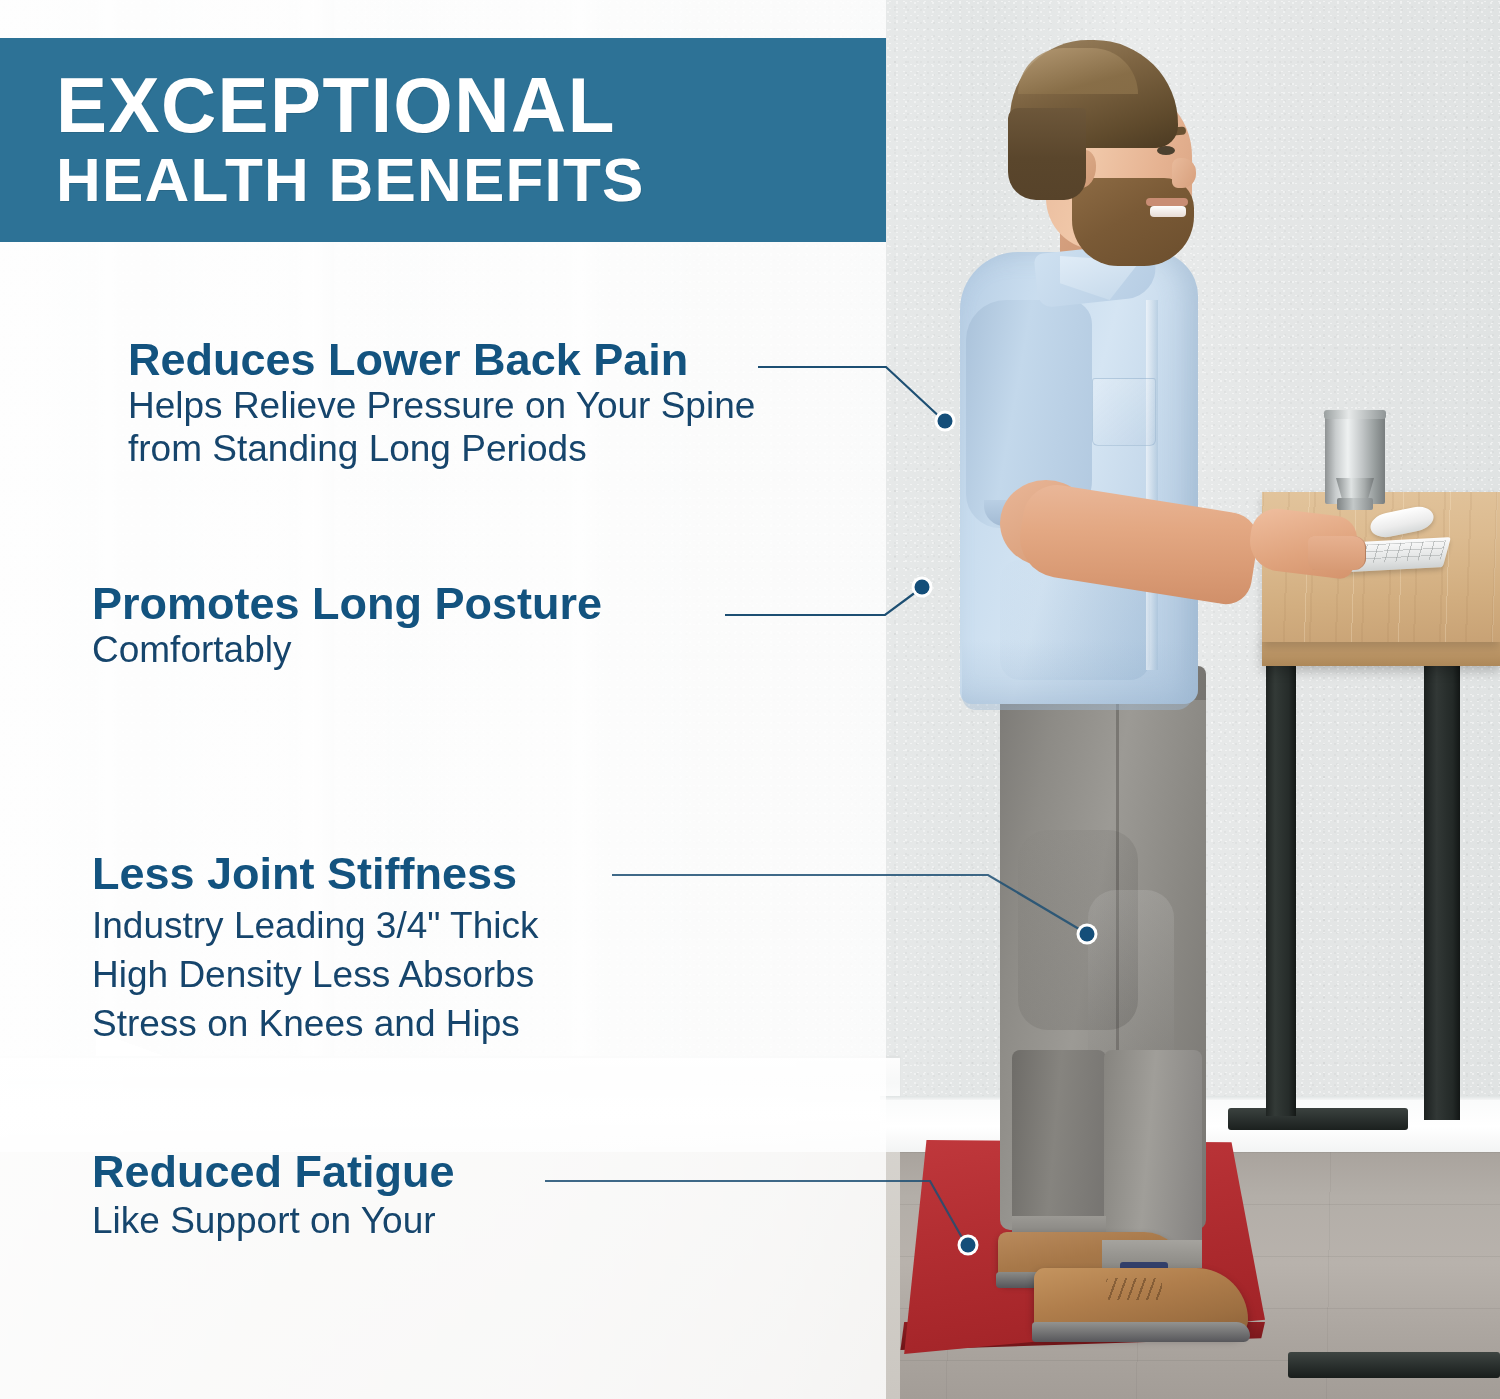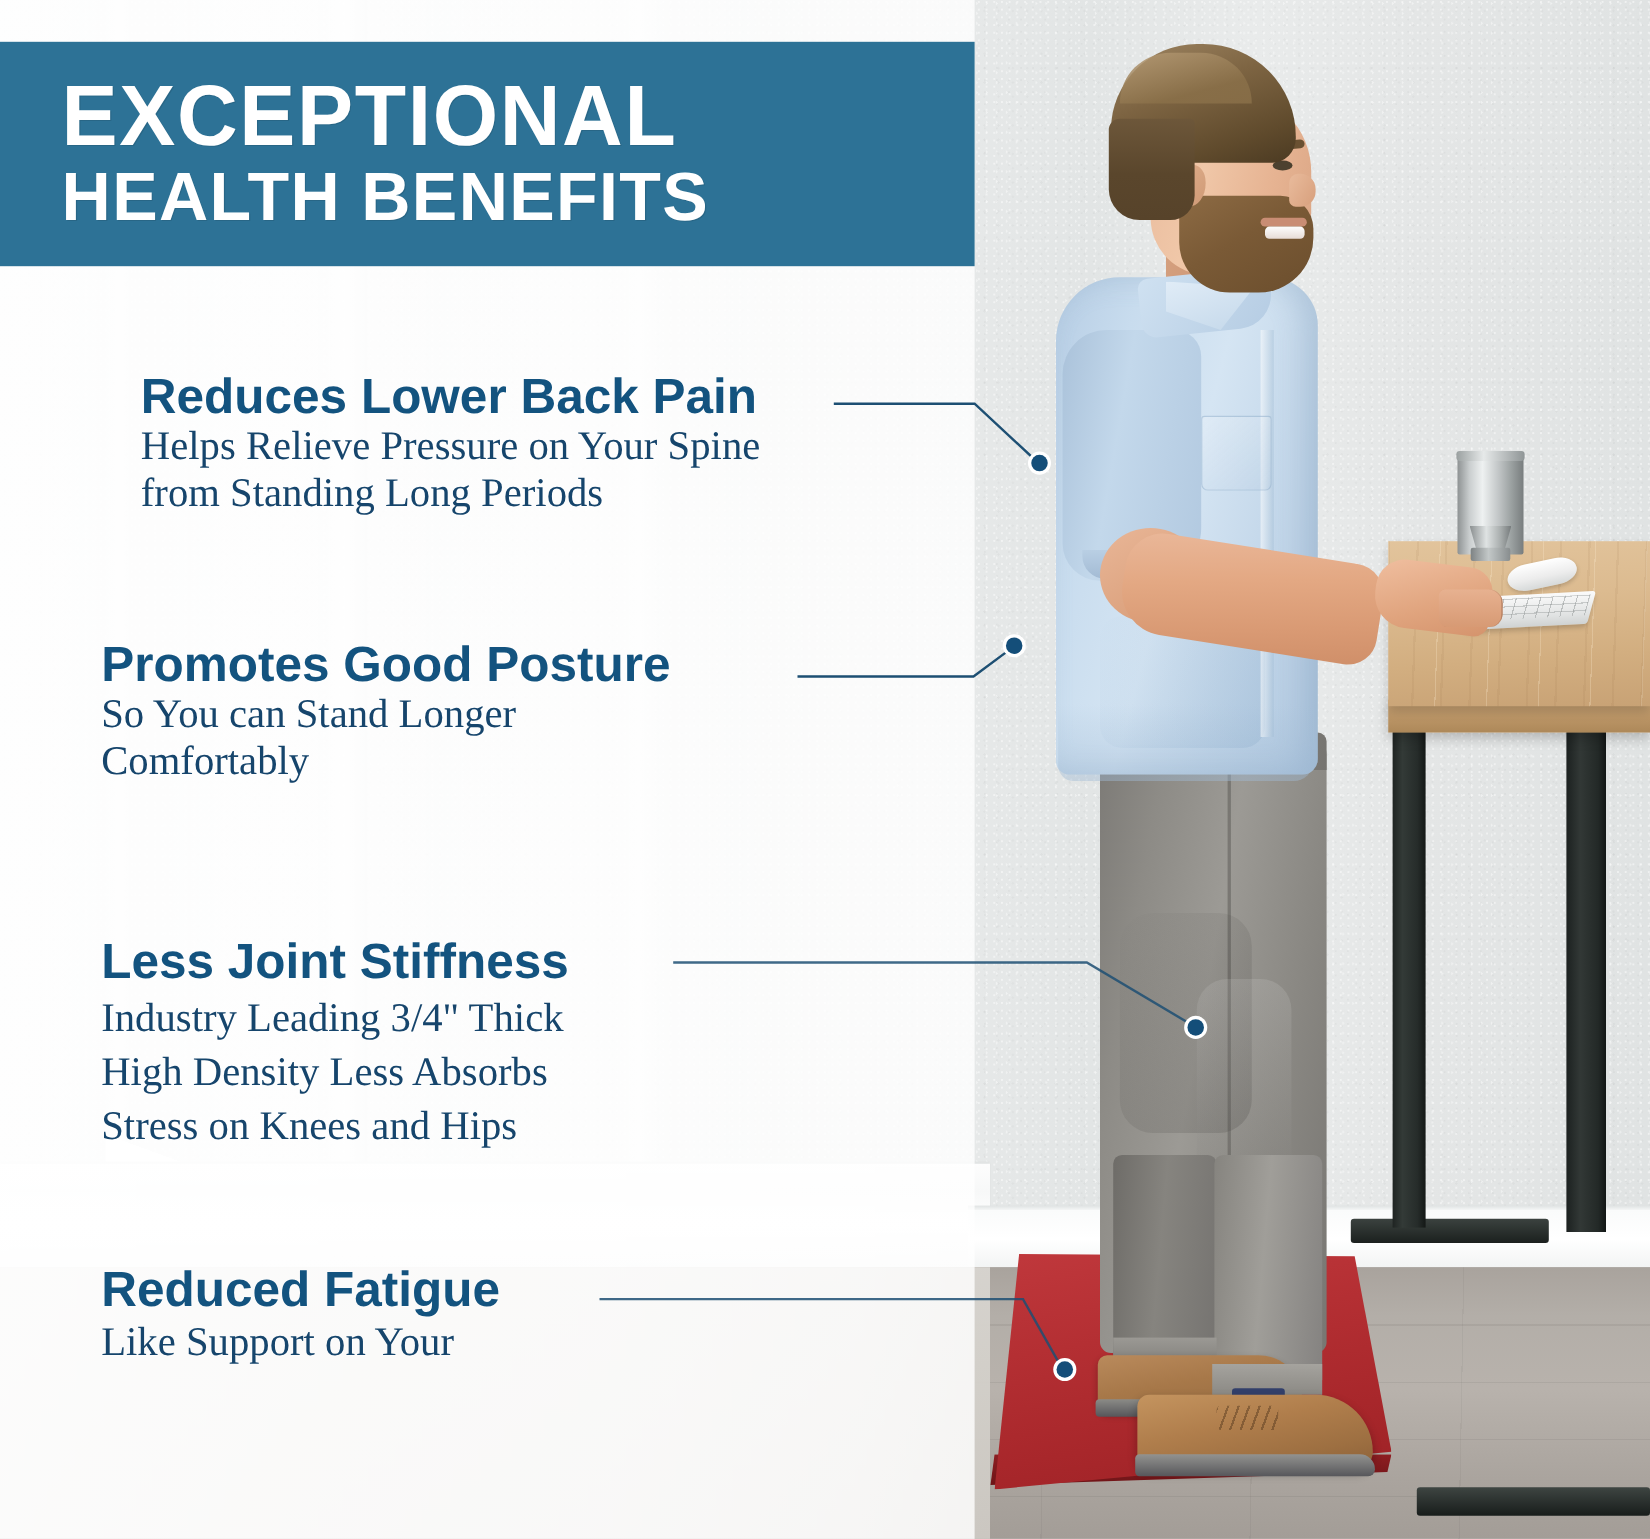--- a/index.html
+++ b/index.html
@@ -239,21 +239,21 @@
     transform:scaleX(.98);transform-origin:left center;}
   .banner-l2{color:#ffffff;font-weight:bold;font-size:62px;line-height:1.02;
     letter-spacing:1.2px;margin-top:6px;text-shadow:1px 1px 0 rgba(0,0,0,.10);white-space:nowrap;}
 
   
   .benefit{position:absolute;}
   .b-title{color:#13537f;font-weight:bold;font-size:45px;line-height:1.06;
     white-space:nowrap;text-shadow:1px 1px 1px rgba(255,255,255,.55);}
   .b-body{color:#16456c;font-size:37px;line-height:1.17;font-weight:normal;
     text-shadow:1px 1px 1px rgba(255,255,255,.5);}
-  .b-body div{white-space:nowrap;font-family:Liberation Serif, serif;}
+  .b-body div{white-space:nowrap;}
 
   #benefit-0{left:92px;top:336px;margin-left:36px;}
   #benefit-1{left:92px;top:580px;}
   #benefit-2{left:92px;top:850px;}
   #benefit-2 .b-body div{margin-top:6px;}
   #benefit-3{left:92px;top:1148px;}
   #benefit-3 .b-body div{margin-top:3px;}
 
   
   .connectors{position:absolute;left:0;top:0;width:1500px;height:1399px;overflow:visible;}
@@ -382,23 +382,22 @@
 
   <div class="benefit" id="benefit-0">
     <div class="b-title">Reduces Lower Back Pain</div>
     <div class="b-body">
       <div>Helps Relieve Pressure on Your Spine</div>
       <div>from Standing Long Periods</div>
     </div>
   </div>
 
   <div class="benefit" id="benefit-1">
-    <div class="b-title">Promotes Good Posture</div>
+    <div class="b-title">Promotes Long Posture</div>
     <div class="b-body">
-      <div>So You can Stand Longer</div>
       <div>Comfortably</div>
     </div>
   </div>
 
   <div class="benefit" id="benefit-2">
     <div class="b-title">Less Joint Stiffness</div>
     <div class="b-body">
       <div>Industry Leading 3/4" Thick</div>
       <div>High Density Less Absorbs</div>
       <div>Stress on Knees and Hips</div>

